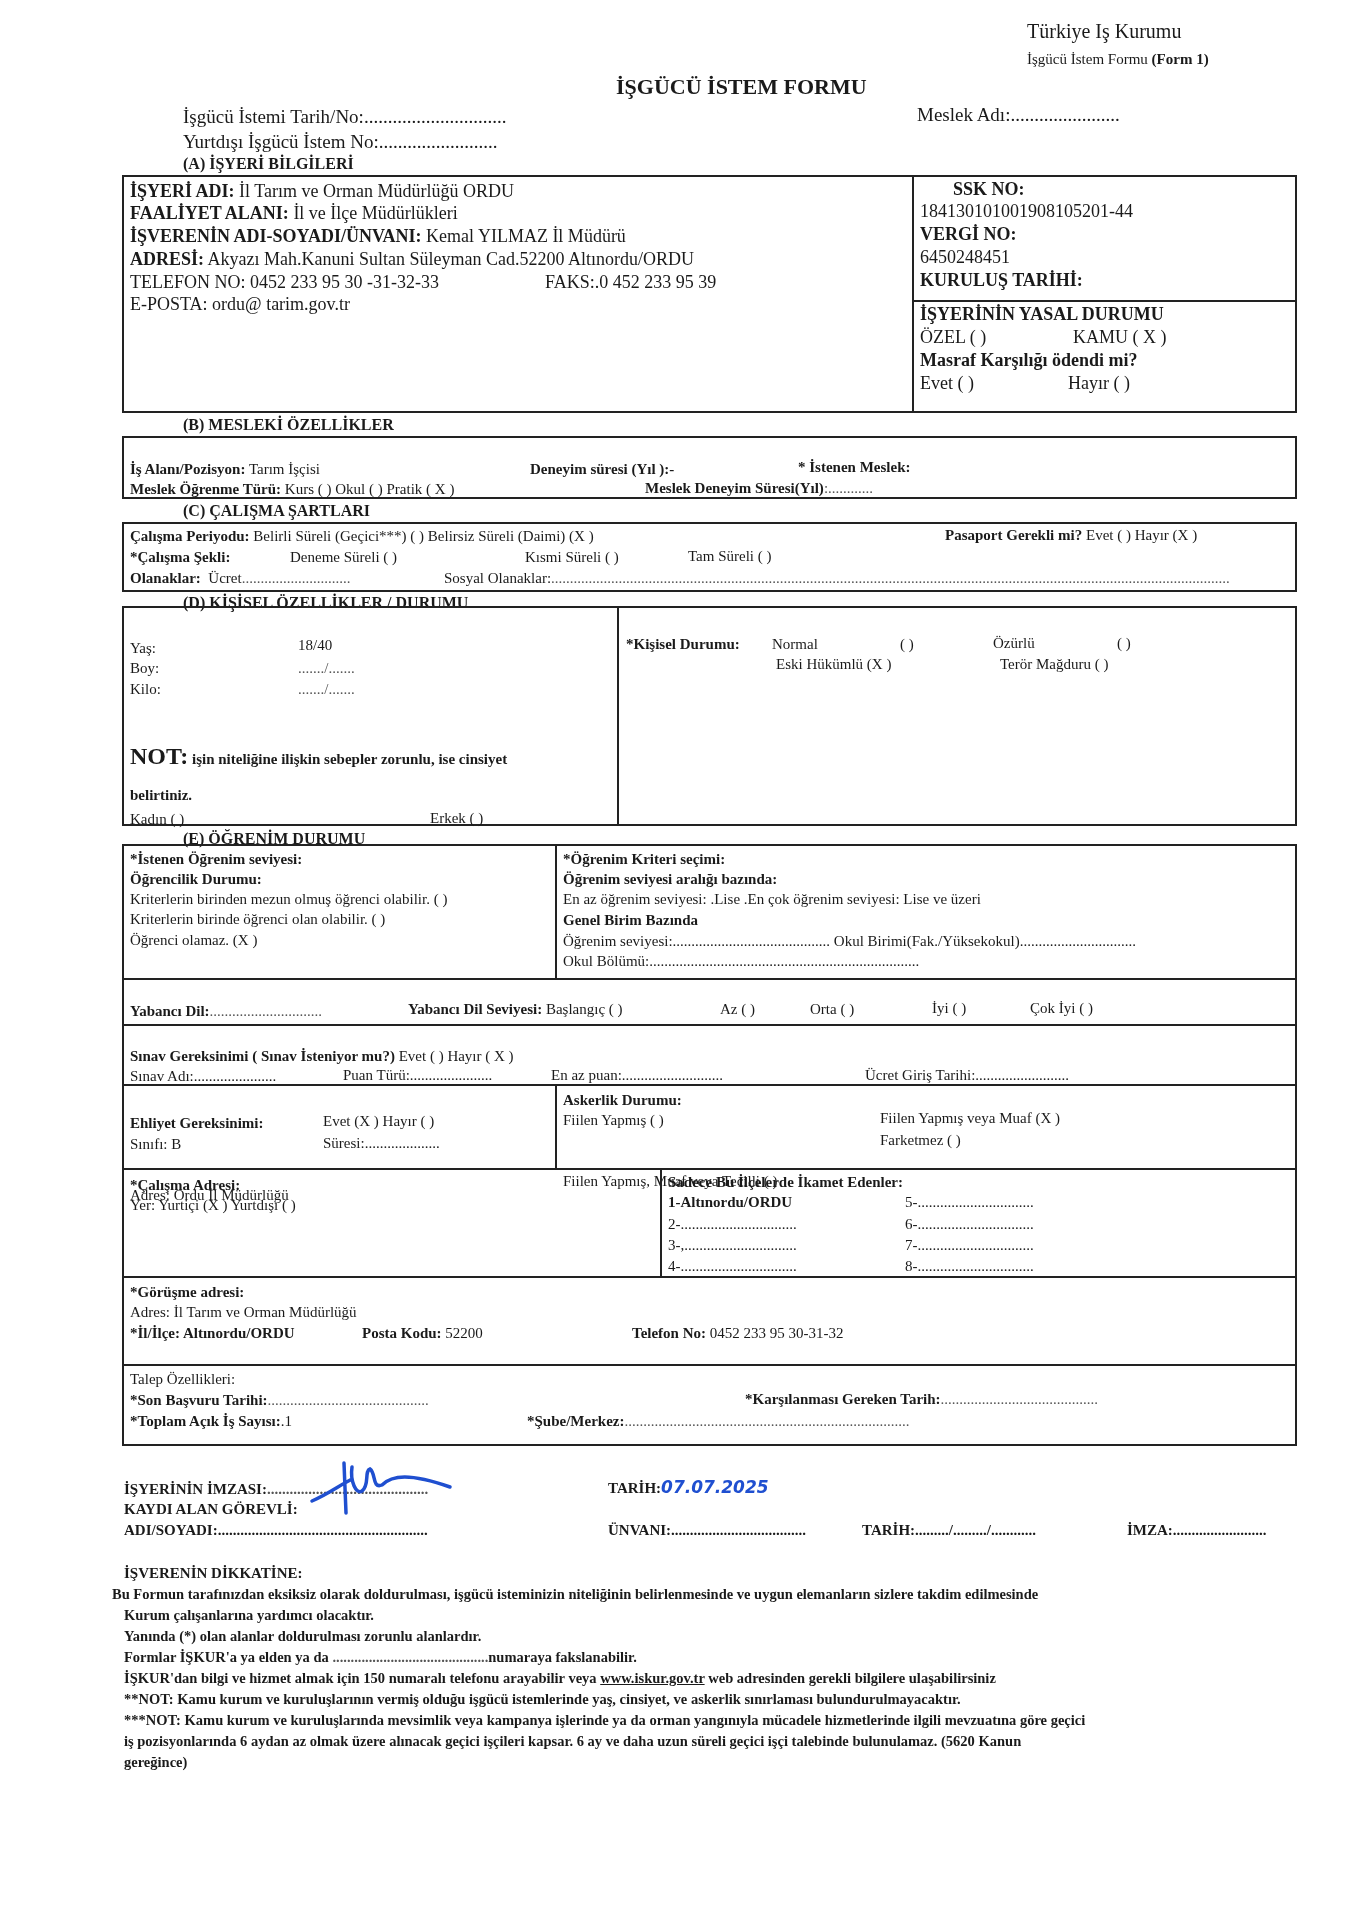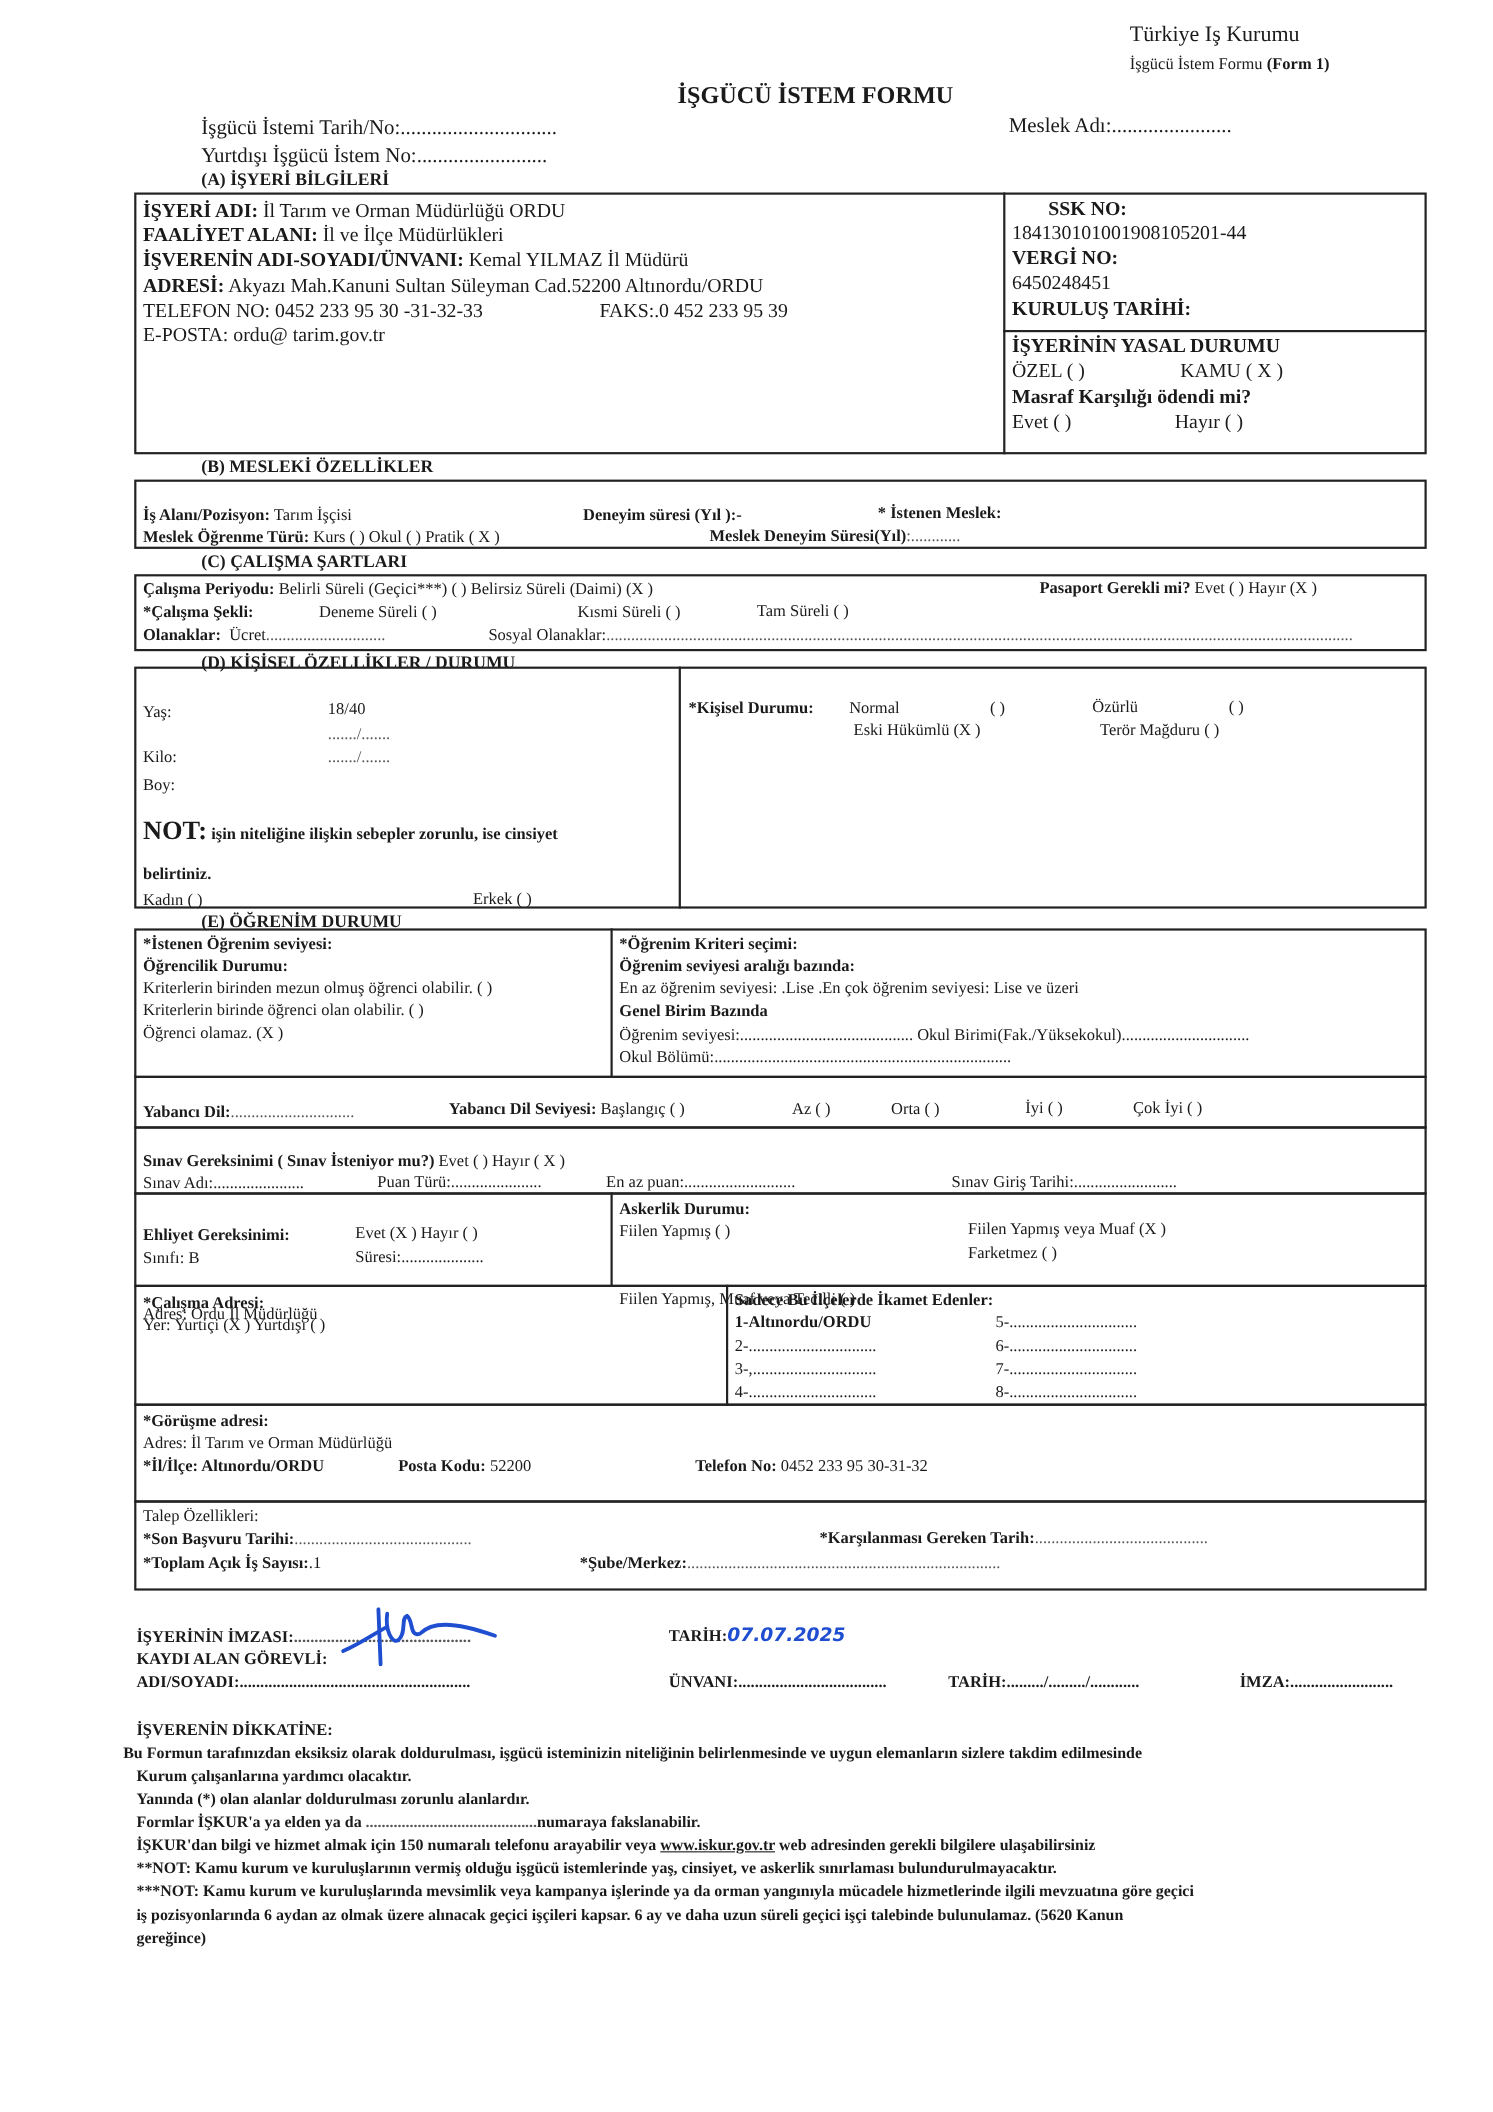--- a/index.html
+++ b/index.html
@@ -69,21 +69,21 @@
 <div class="line sm" style="left:525px;top:546px;">Kısmi Süreli   (  )</div>
 <div class="line sm" style="left:688px;top:545px;">Tam Süreli (  )</div>
 <div class="line sm" style="left:130px;top:567px;"><span class="b">Olanaklar:</span>&nbsp;&nbsp;<span>Ücret</span><span class="dots">.............................</span></div>
 <div class="line sm" style="left:444px;top:567px;max-width:840px;overflow:hidden;"><span>Sosyal Olanaklar:</span><span class="dots">.....................................................................................................................................................................................</span></div>
 
 <div class="sec" style="left:183px;top:594px;">(D) KİŞİSEL ÖZELLİKLER / DURUMU</div>
 <div class="box" style="left:122px;top:606px;width:1175px;height:220px;"></div>
 <div class="vl" style="left:617px;top:606px;height:220px;"></div>
 <div class="line sm" style="left:130px;top:637px;">Yaş:</div>
 <div class="line sm" style="left:298px;top:634px;">18/40</div>
-<div class="line sm" style="left:130px;top:657px;margin-top:46px;">Boy:</div>
+<div class="line sm" style="left:130px;top:657px;">Boy:</div>
 <div class="line sm dots" style="left:298px;top:657px;">......./.......</div>
 <div class="line sm" style="left:130px;top:678px;">Kilo:</div>
 <div class="line sm dots" style="left:298px;top:678px;">......./.......</div>
 <div class="line" style="left:130px;top:745px;"><span class="b" style="font-size:24px;">NOT:</span><span class="sm b"> işin niteliğine ilişkin sebepler zorunlu, ise cinsiyet</span></div>
 <div class="line sm b" style="left:130px;top:784px;">belirtiniz.</div>
 <div class="line sm" style="left:130px;top:808px;">Kadın  (   )</div>
 <div class="line sm" style="left:430px;top:807px;">Erkek  (  )</div>
 <div class="line sm b" style="left:626px;top:633px;">*Kişisel Durumu:</div>
 <div class="line sm" style="left:772px;top:633px;">Normal</div>
 <div class="line sm" style="left:900px;top:633px;">(  )</div>
@@ -113,21 +113,21 @@
 <div class="line sm" style="left:720px;top:998px;">Az (  )</div>
 <div class="line sm" style="left:810px;top:998px;">Orta (  )</div>
 <div class="line sm" style="left:932px;top:997px;">İyi (  )</div>
 <div class="line sm" style="left:1030px;top:997px;">Çok İyi (  )</div>
 
 <div class="box" style="left:122px;top:1024px;width:1175px;height:62px;"></div>
 <div class="line sm" style="left:130px;top:1045px;"><span class="b">Sınav Gereksinimi ( Sınav İsteniyor mu?)</span><span> Evet (  )      Hayır ( X )</span></div>
 <div class="line sm" style="left:130px;top:1065px;">Sınav Adı:......................</div>
 <div class="line sm" style="left:343px;top:1064px;">Puan Türü:......................</div>
 <div class="line sm" style="left:551px;top:1064px;">En az puan:...........................</div>
-<div class="line sm" style="left:865px;top:1064px;">Sınav Giriş Tarihi:.........................</div>
+<div class="line sm" style="left:865px;top:1064px;">Ücret Giriş Tarihi:.........................</div>
 
 <div class="box" style="left:122px;top:1084px;width:1175px;height:86px;"></div>
 <div class="vl" style="left:555px;top:1084px;height:86px;"></div>
 <div class="line sm b" style="left:130px;top:1112px;">Ehliyet Gereksinimi:</div>
 <div class="line sm" style="left:323px;top:1110px;">Evet (X )   Hayır (  )</div>
 <div class="line sm" style="left:130px;top:1133px;">Sınıfı: B</div>
 <div class="line sm" style="left:323px;top:1132px;">Süresi:....................</div>
 <div class="line sm b" style="left:563px;top:1089px;">Askerlik Durumu:</div>
 <div class="line sm" style="left:563px;top:1109px;">Fiilen Yapmış (  )</div>
 <div class="line sm" style="left:880px;top:1107px;">Fiilen Yapmış veya Muaf  (X  )</div>

